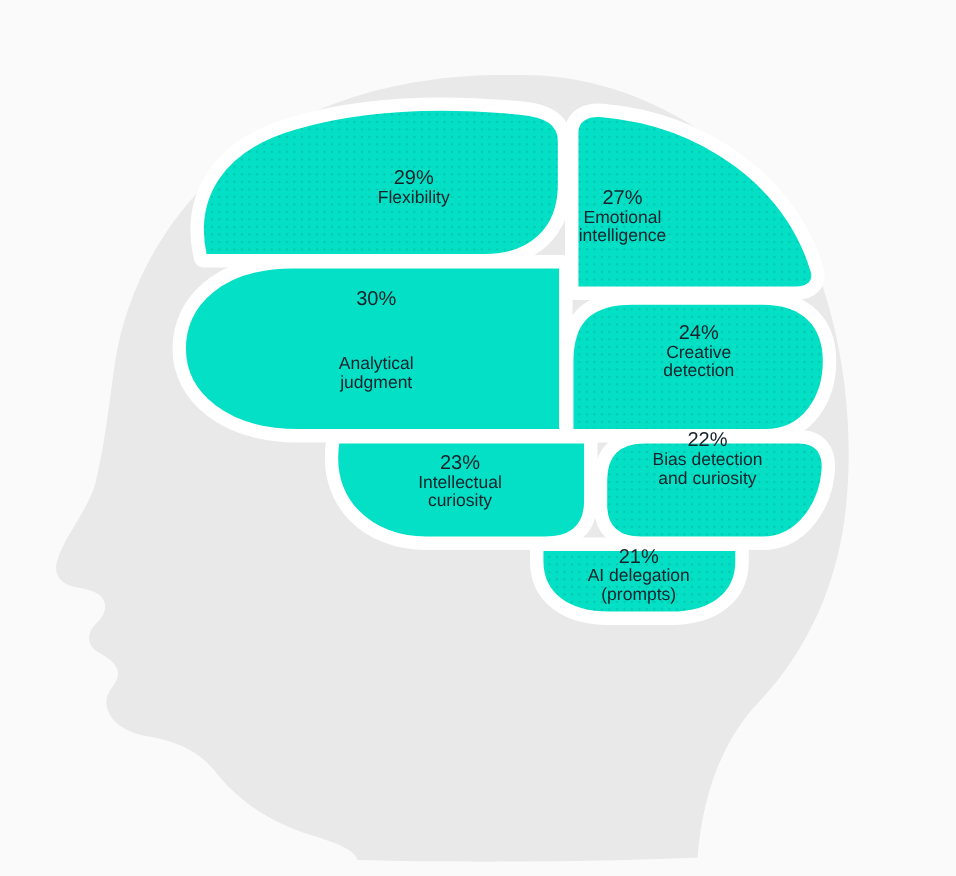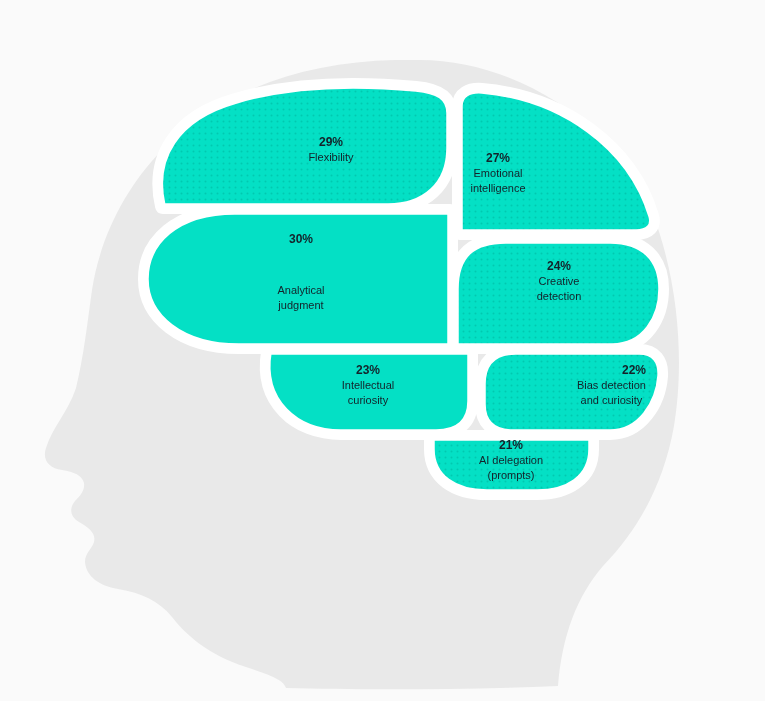--- a/index.html
+++ b/index.html
@@ -23,26 +23,26 @@
     position: absolute;
     display: flex;
     flex-direction: column;
     align-items: center;
     justify-content: center;
     text-align: center;
     color: #14222a;
     pointer-events: none;
   }
   .seg-label .pct {
-    font-weight: 700;
-    font-size: 12px;
+    font-weight: 400;
+    font-size: 16px;
     line-height: 15px;
   }
   .seg-label .name {
-    font-size: 11px;
+    font-size: 14px;
     line-height: 15px;
     white-space: pre-line;
   }
 </style>
 </head>
 <body>
 
 <div class="stage">
 
   <svg width="765" height="701" viewBox="0 0 765 701">
@@ -106,21 +106,21 @@
     <span class="name">Creative
 detection</span>
   </div>
 
   <div class="seg-label" style="left:278px; top:359px; width:180px; height:52px;">
     <span class="pct">23%</span>
     <span class="name">Intellectual
 curiosity</span>
   </div>
 
-  <div class="seg-label" style="left:486px; top:359px; width:160px; height:52px;align-items:flex-end;">
+  <div class="seg-label" style="left:486px; top:341px; width:160px; height:52px;">
     <span class="pct">22%</span>
     <span class="name">Bias detection
 and curiosity</span>
   </div>
 
   <div class="seg-label" style="left:431px; top:434px; width:160px; height:52px;">
     <span class="pct">21%</span>
     <span class="name">AI delegation
 (prompts)</span>
   </div>

